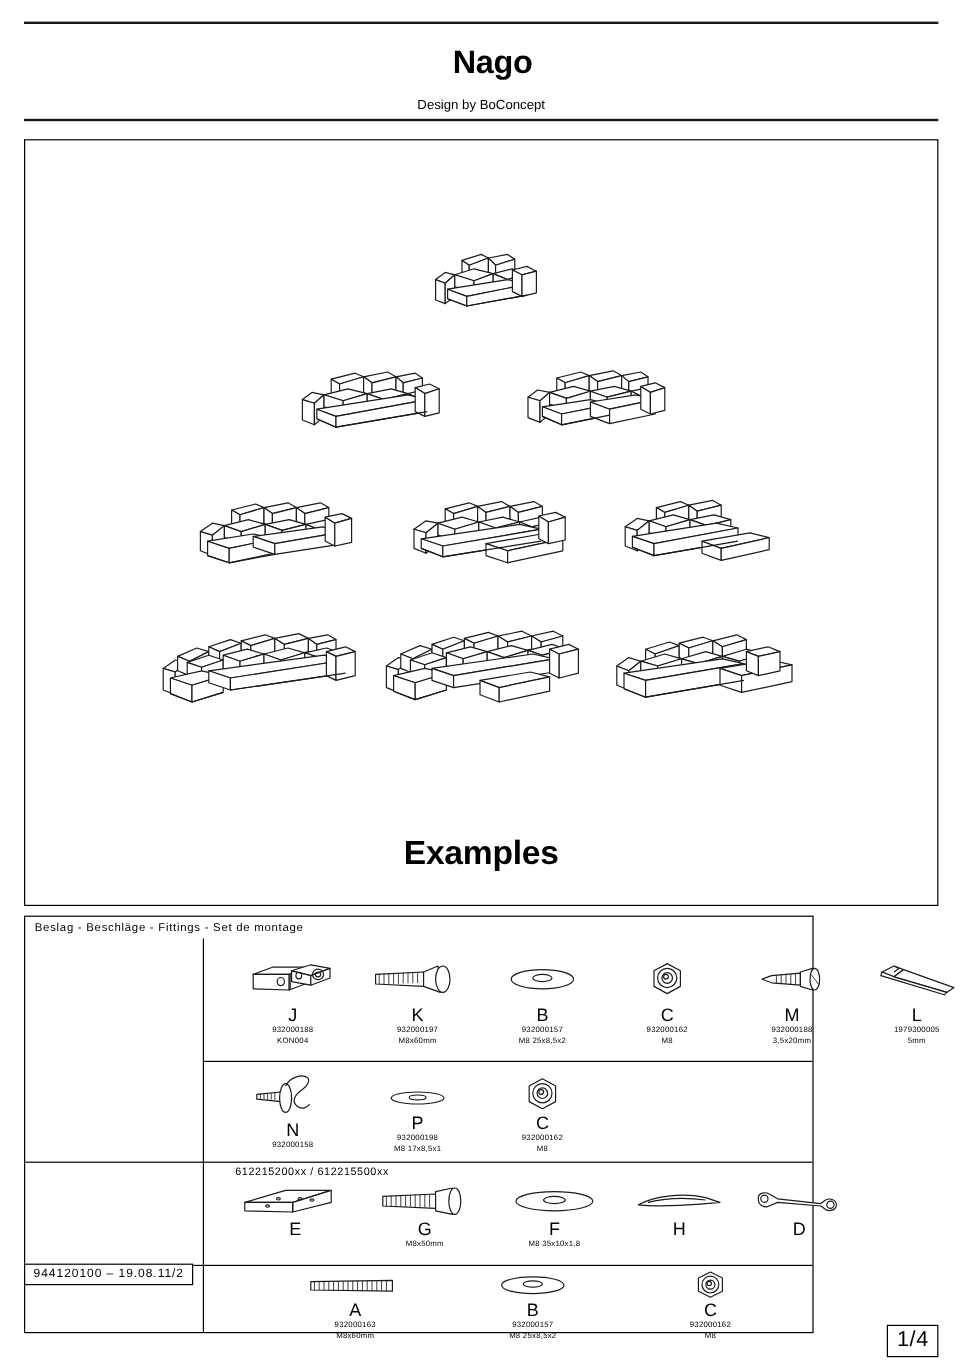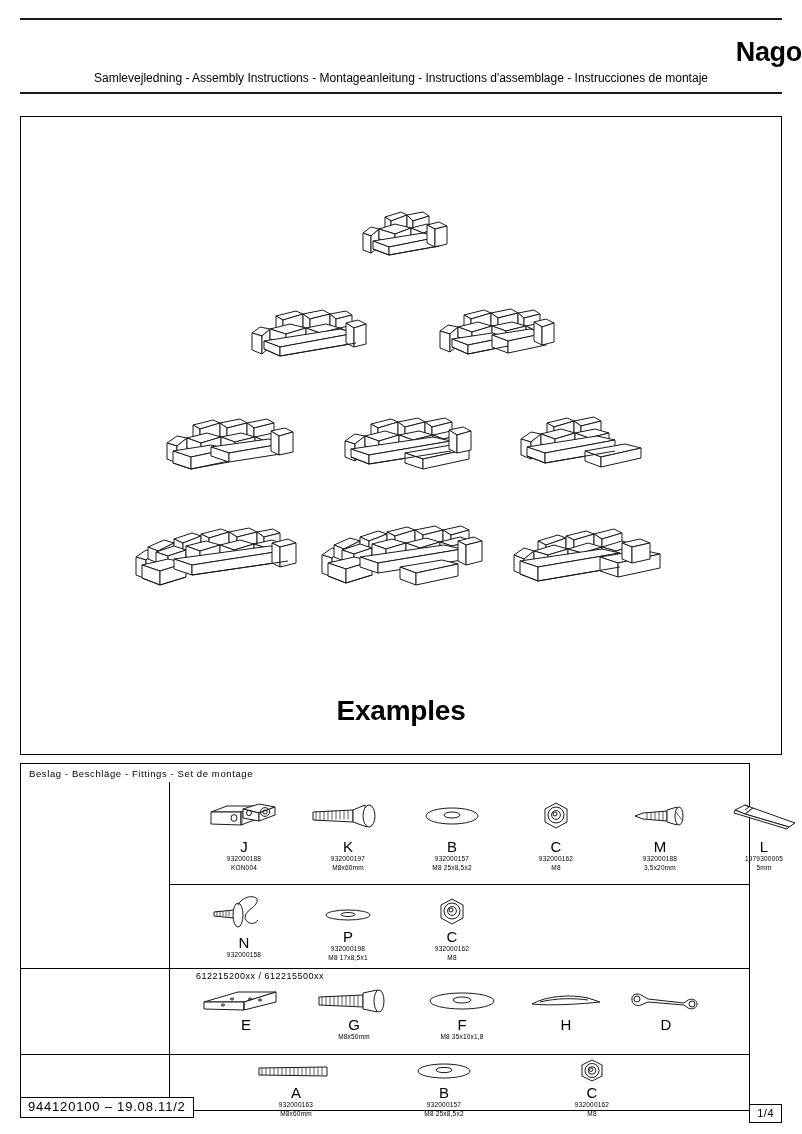--- a/index.html
+++ b/index.html
@@ -22,25 +22,25 @@
   }
   .rule-top {
     border-top: 2px solid #1a1a1a;
     margin: 18px 20px 0 20px;
   }
   .rule-bottom {
     border-top: 2px solid #1a1a1a;
     margin: 4px 20px 0 20px;
   }
   .product-title {
-    text-align: right;
+    text-align: center;
     font-size: 27px;
     font-weight: bold;
     letter-spacing: -0.3px;
-    margin: 18px 0 0 0;
+    margin: 18px 12px 0 0;
     line-height: 1.1;
     padding-left: 31px;
   }
   .designer {
     text-align: center;
     font-size: 11px;
     margin: 14px 0 0 0;
     line-height: 1.25;
   }
   .languages {
@@ -86,21 +86,21 @@
     font-size: 28px;
     font-weight: bold;
     letter-spacing: -0.2px;
   }
 
   
   .fittings {
     position: absolute;
     left: 20px;
     top: 763px;
-    width: 730px;
+    width: 658px;
     height: 348px;
     border: 1.5px solid #000;
     box-sizing: border-box;
     background: #fff;
   }
   .fittings-title {
     position: absolute;
     left: 8px;
     top: 4px;
     font-size: 9.5px;
@@ -191,52 +191,51 @@
     white-space: nowrap;
   }
 
   
   .footer-doc {
     position: absolute;
     left: 20px;
     top: 1053px;
     border: 1.2px solid #000;
     padding: 2px 7px 3px 7px;
-    font-size: 13px;
+    font-size: 10px;
     letter-spacing: 0.8px;
     background: #fff;
     line-height: 1.1;
     box-sizing: border-box;
-    margin-top: 44px;
   }
   .footer-page {
     position: absolute;
     right: 20px;
     top: 1104px;
     border: 1.2px solid #000;
     padding: 2px 7px 3px 7px;
-    font-size: 11px;
+    font-size: 18px;
     letter-spacing: 0.5px;
     background: #fff;
     line-height: 1.1;
     box-sizing: border-box;
   }
 
   svg { display: block; }
   .ln { fill: #ffffff; stroke: #1a1a1a; stroke-width: 1; stroke-linejoin: round; }
   .ln-nf { fill: none; stroke: #1a1a1a; stroke-width: 1; stroke-linejoin: round; }
   .hatch { fill: none; stroke: #1a1a1a; stroke-width: 0.7; }
 </style>
 </head>
 <body>
 
 <div class="header">
   <div class="rule-top"></div>
   <div class="product-title">Nago</div>
-  <div class="languages">Samlevejledning - Assembly Instructions - Montageanleitung - Instructions d'assemblage - Instrucciones de montaje</div>
+  <div class="designer">Design by BoConcept</div>
   <div class="rule-bottom"></div>
 </div>
 
 <div class="examples-panel">
   <div class="sofa-grid">
 
     <div class="sofa-row r1">
       <div class="sofa-cell">
         <svg width="104" height="62" viewBox="0 0 104 62">
           <polygon class="ln" points="14,30 22,24 30,26 22,33"></polygon>

